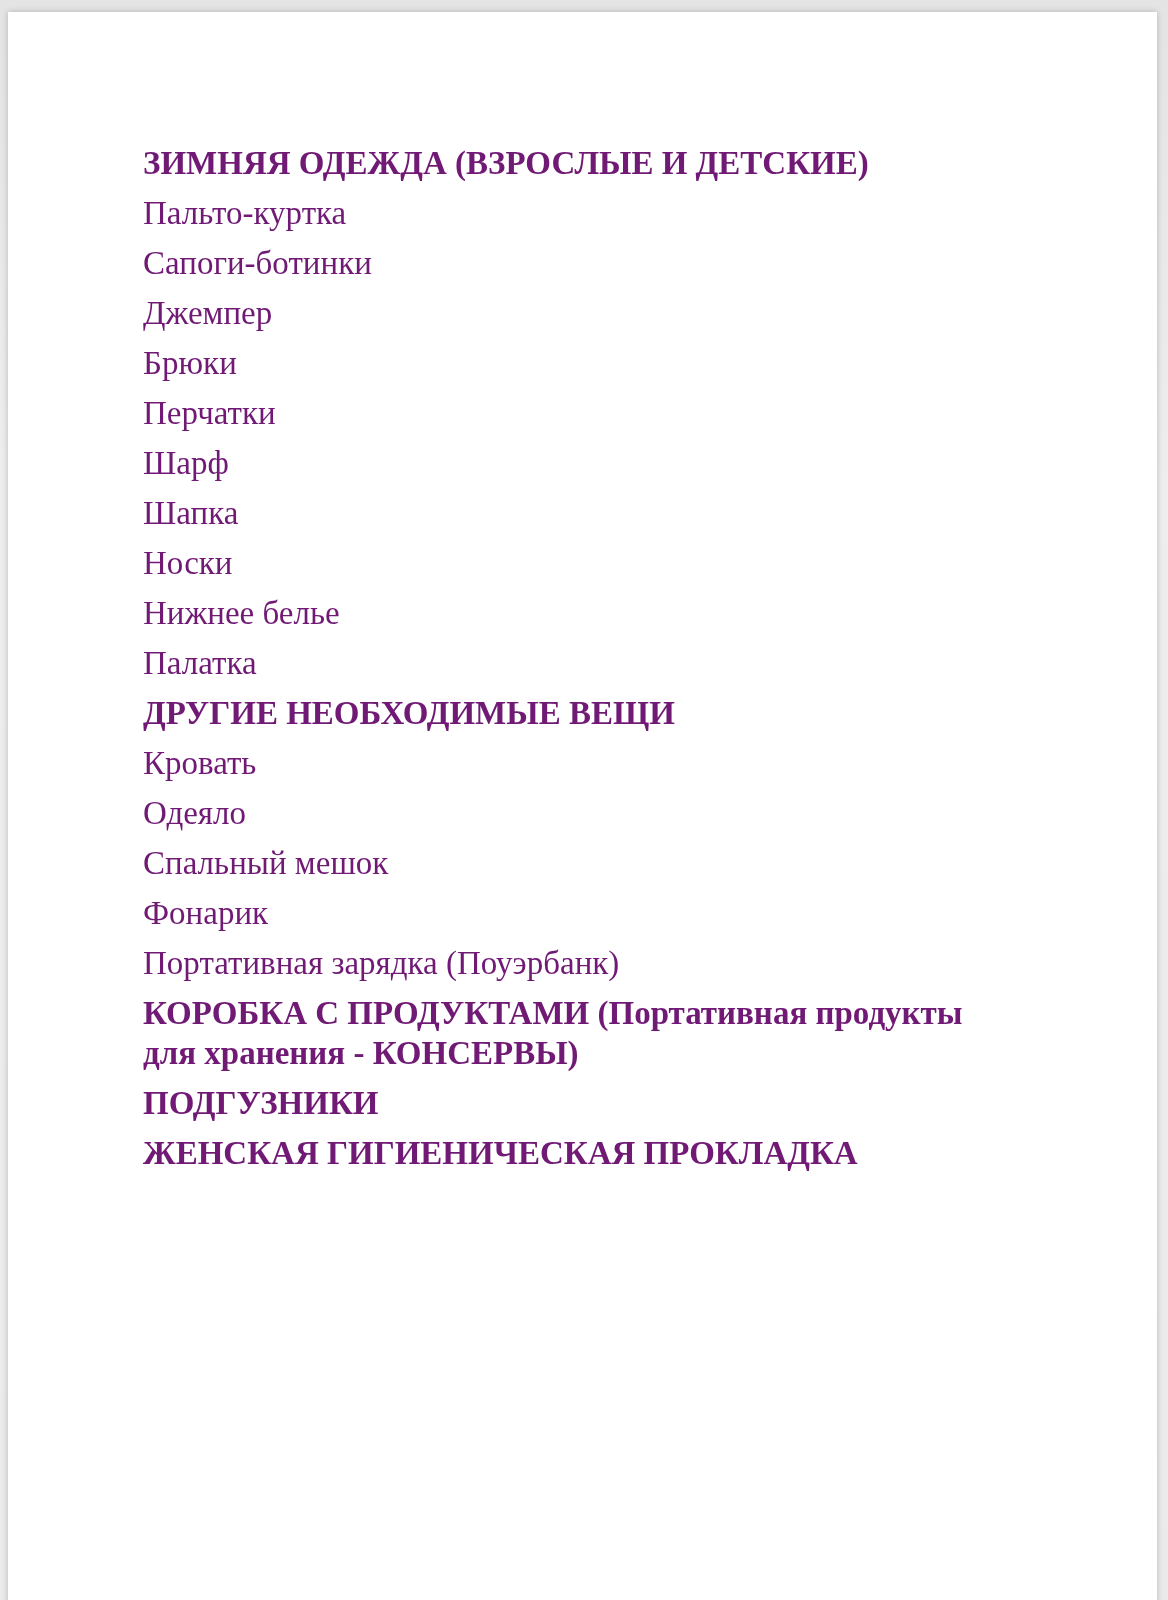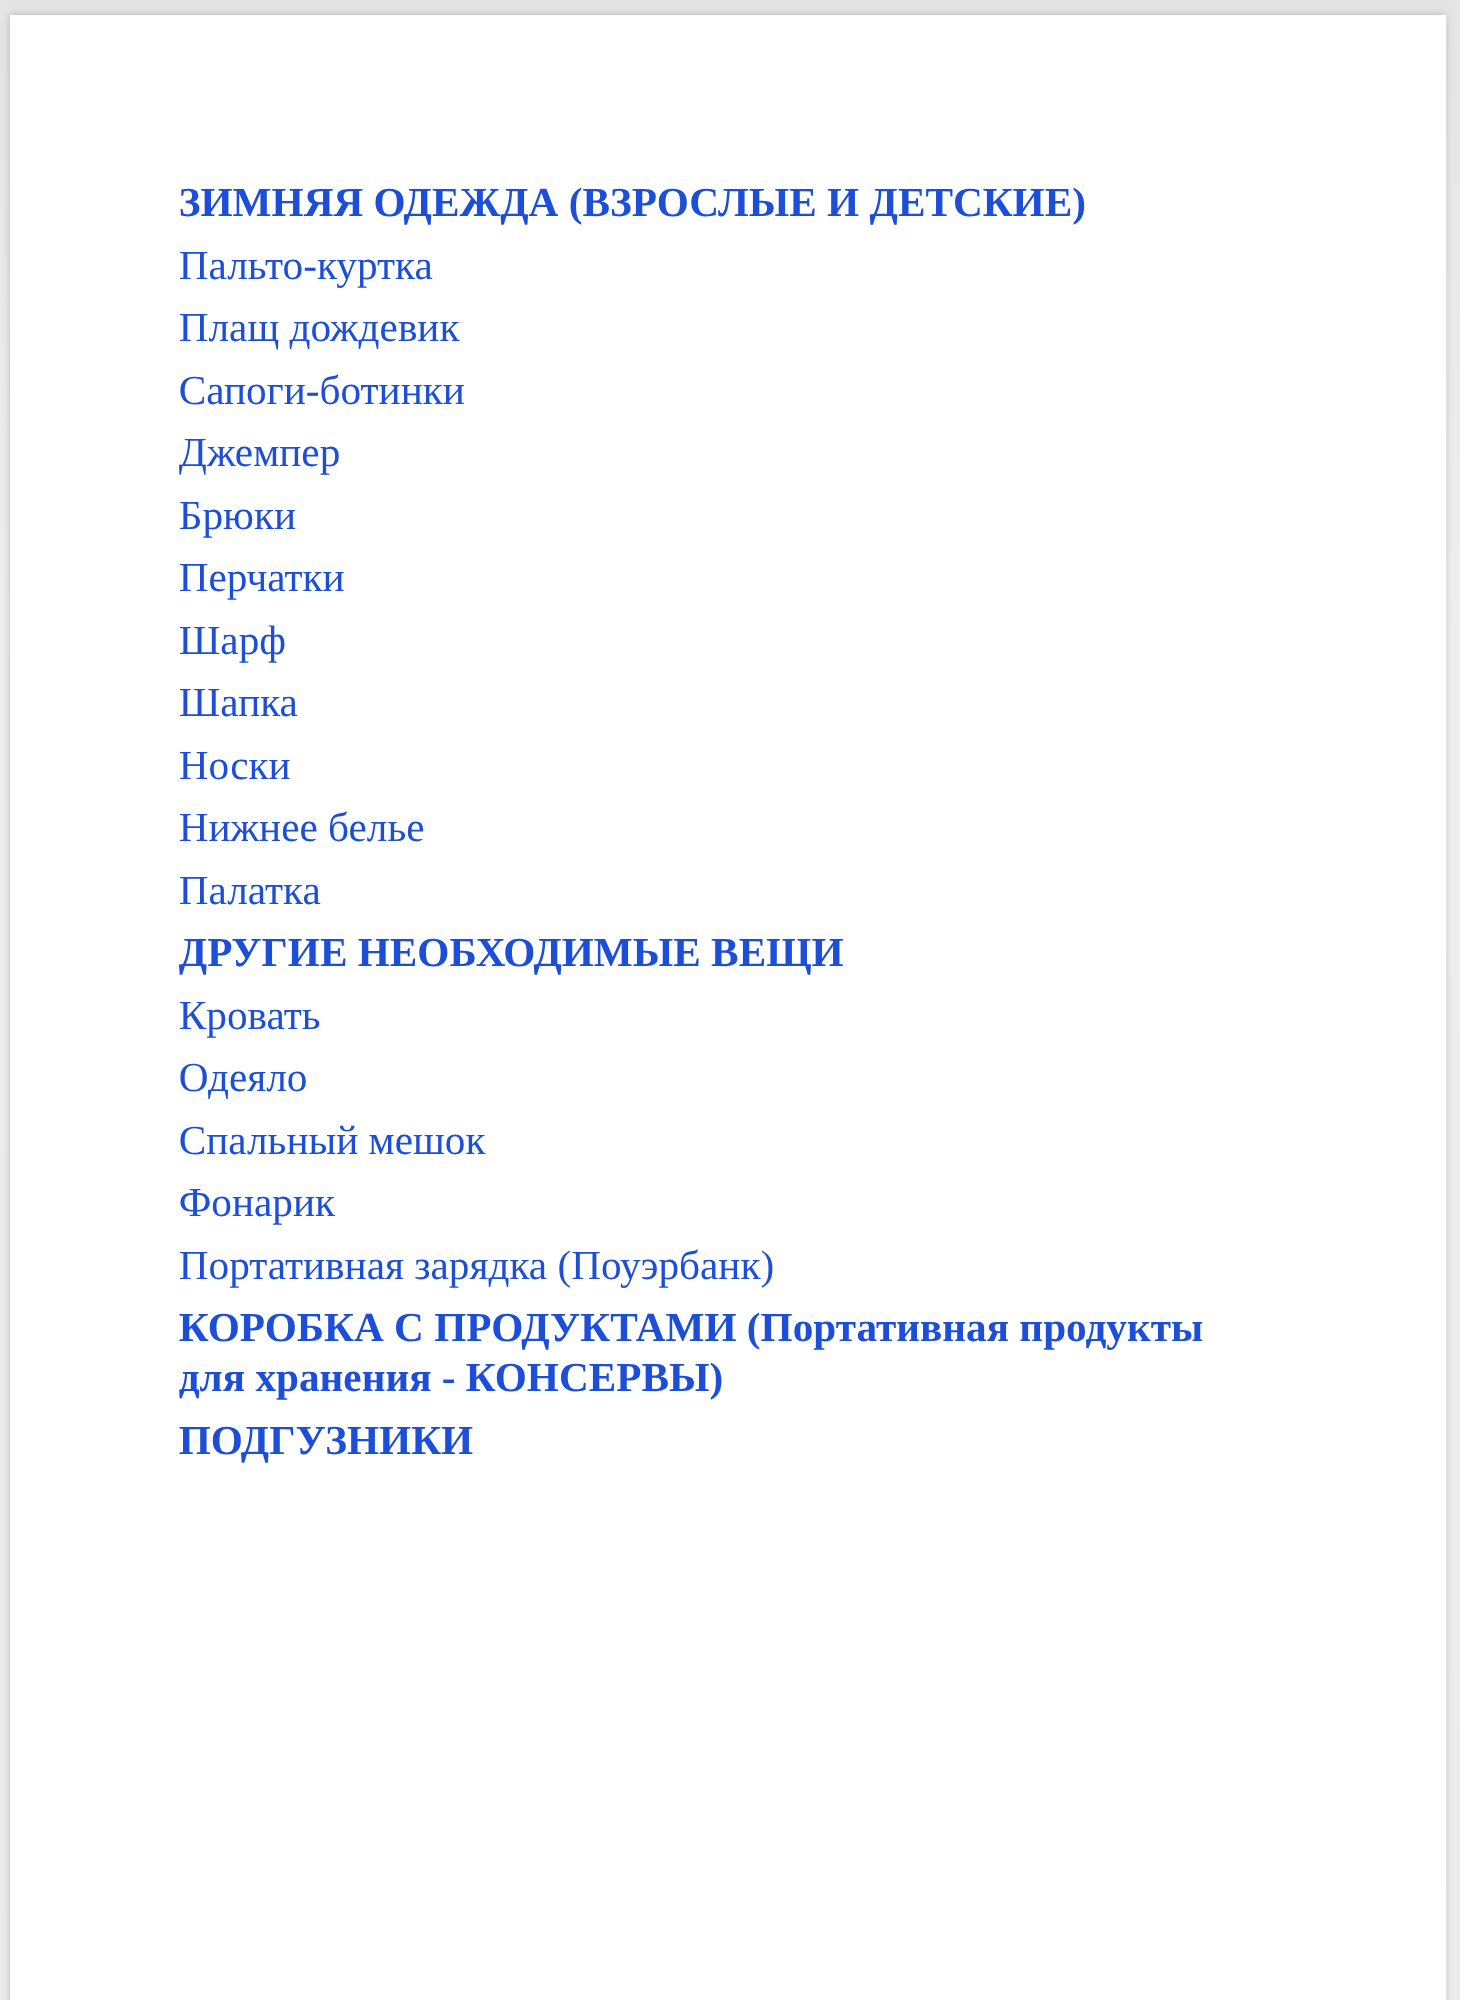--- a/index.html
+++ b/index.html
@@ -28,49 +28,49 @@
   }
   .content {
     padding: 131px 0 0 135px;
     width: 820px;
   }
   .line {
     font-family: "Liberation Serif", serif;
     font-size: 33px;
     line-height: 40px;
     margin: 0 0 10px 0;
-    color: #1d4ed8;
+    color: #701a75;
   }
   .line.heading {
     font-weight: bold;
   }
 </style>
 </head>
 <body>
 
 <div class="canvas">
   <div class="page">
     <div class="content">
       <div id="checklist">
           <div class="line heading">ЗИМНЯЯ ОДЕЖДА (ВЗРОСЛЫЕ И ДЕТСКИЕ)</div>
           <div class="line item">Пальто-куртка</div>
-          <div class="line item">Плащ дождевик</div>
           <div class="line item">Сапоги-ботинки</div>
           <div class="line item">Джемпер</div>
           <div class="line item">Брюки</div>
           <div class="line item">Перчатки</div>
           <div class="line item">Шарф</div>
           <div class="line item">Шапка</div>
           <div class="line item">Носки</div>
           <div class="line item">Нижнее белье</div>
           <div class="line item">Палатка</div>
           <div class="line heading">ДРУГИЕ НЕОБХОДИМЫЕ ВЕЩИ</div>
           <div class="line item">Кровать</div>
           <div class="line item">Одеяло</div>
           <div class="line item">Спальный мешок</div>
           <div class="line item">Фонарик</div>
           <div class="line item">Портативная зарядка (Поуэрбанк)</div>
           <div class="line heading">КОРОБКА С ПРОДУКТАМИ (Портативная продукты для хранения - КОНСЕРВЫ)</div>
           <div class="line heading">ПОДГУЗНИКИ</div>
+          <div class="line heading">ЖЕНСКАЯ ГИГИЕНИЧЕСКАЯ ПРОКЛАДКА</div>
         </div>
     </div>
   </div>
 </div>
 
 </body></html>

